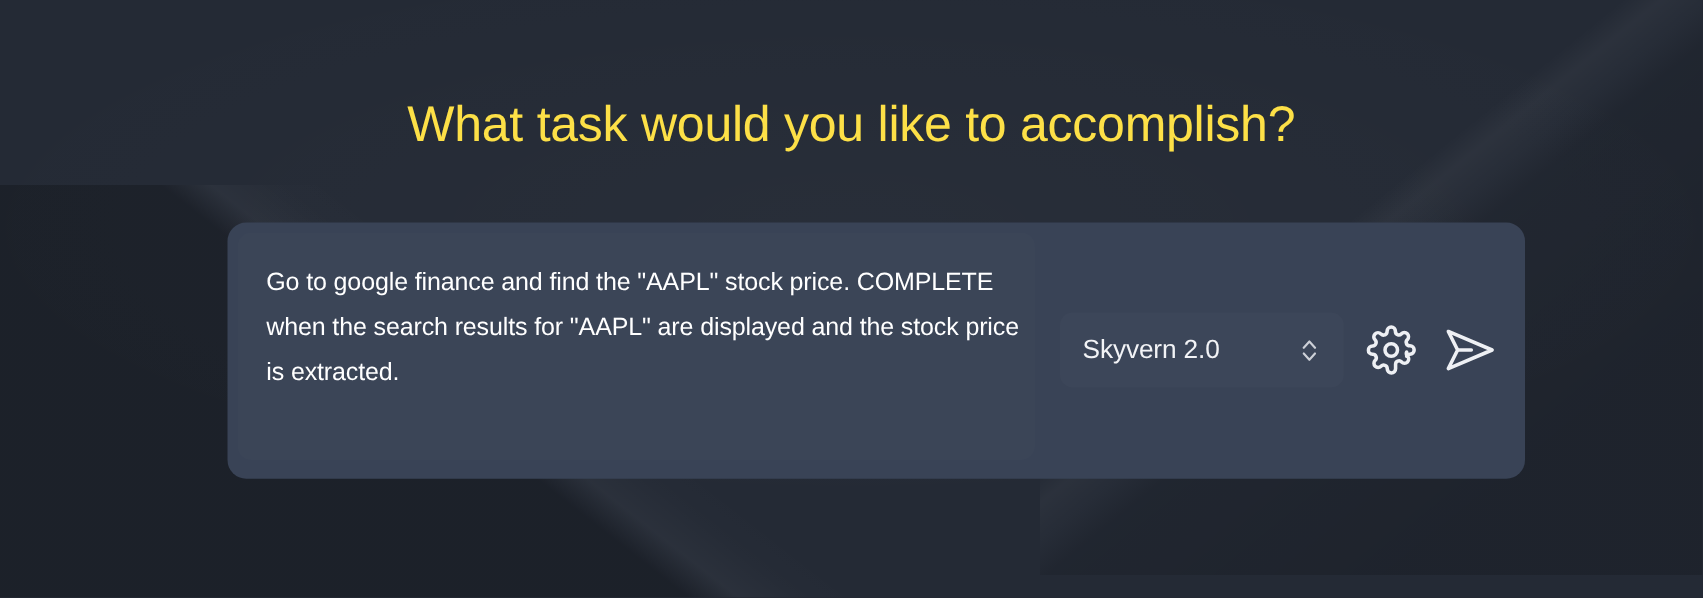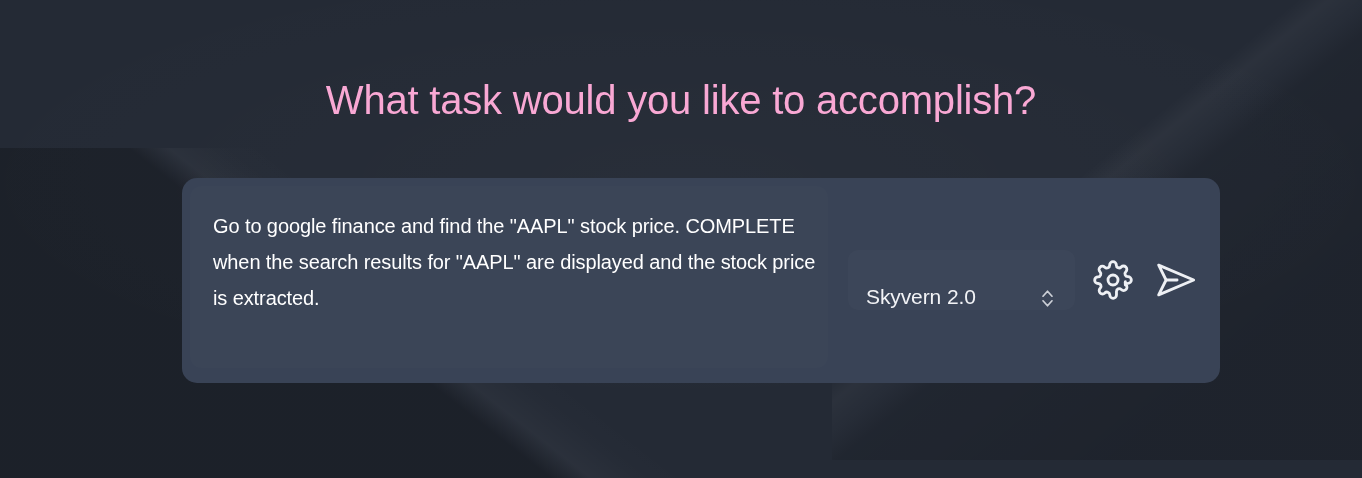--- a/index.html
+++ b/index.html
@@ -77,21 +77,21 @@
   .page-title {
     position: absolute;
     top: 74px;
     left: 0;
     width: 100%;
     text-align: center;
     font-size: 40px;
     line-height: 52px;
     font-weight: 400;
     letter-spacing: -0.2px;
-    color: #f9a8d4;
+    color: #fde047;
     white-space: nowrap;
   }
 
   
   .prompt-card {
     position: absolute;
     left: 182px;
     top: 178px;
     width: 1038px;
     height: 205px;
@@ -145,21 +145,21 @@
     z-index: 4;
   }
 
   .model-select {
     position: relative;
     width: 227px;
     height: 60px;
     border-radius: 10px;
     background: rgba(255,255,255,0.018);
     display: flex;
-    align-items: flex-end;
+    align-items: center;
     justify-content: space-between;
     padding: 0 20px 0 18px;
     cursor: pointer;
   }
 
   .model-select-label {
     font-size: 21px;
     line-height: 26px;
     color: #f2f3f6;
     letter-spacing: -0.1px;

